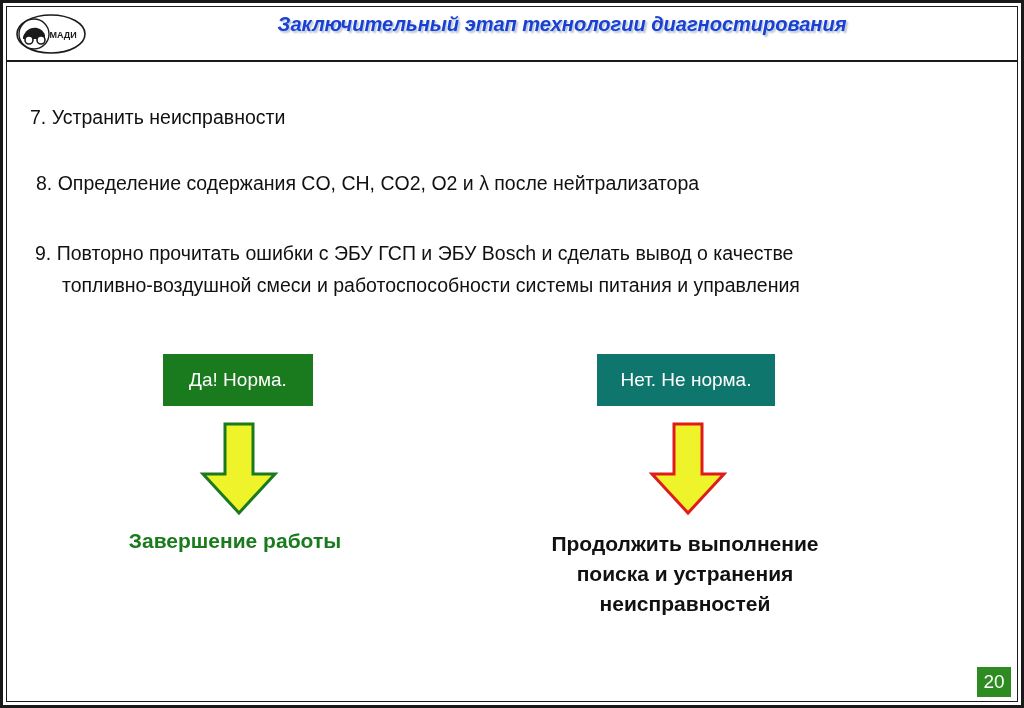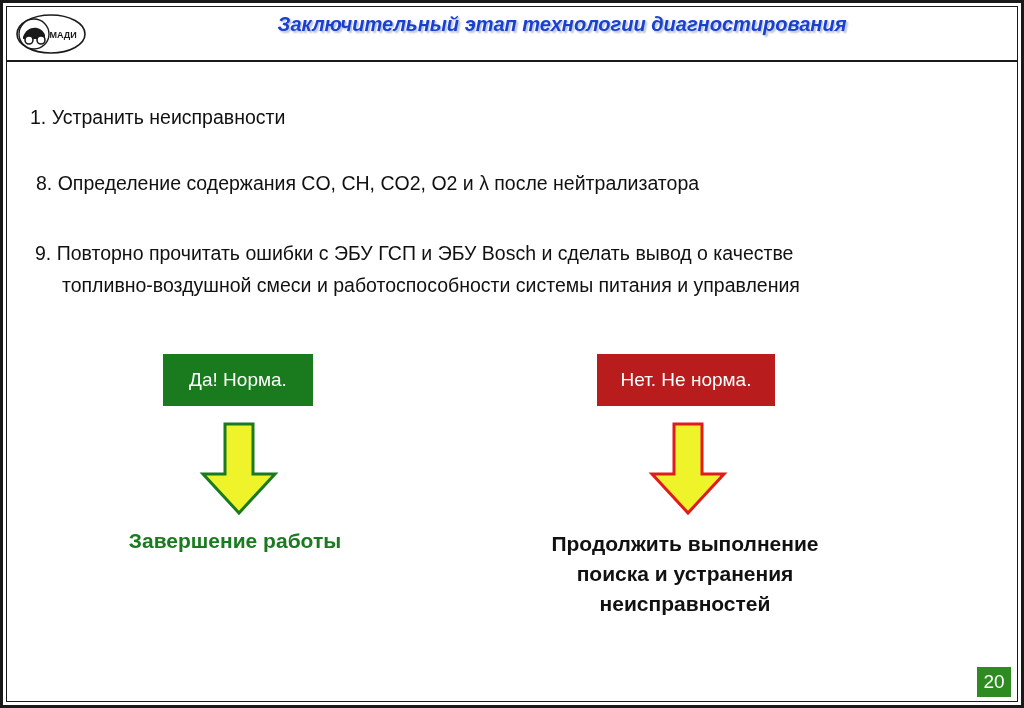--- a/index.html
+++ b/index.html
@@ -107,21 +107,21 @@
     top: 354px;
     width: 150px;
     height: 52px;
     background: #1a7a1e;
   }
   .box-no {
     left: 597px;
     top: 354px;
     width: 178px;
     height: 52px;
-    background: #b91c1c;
+    background: #0f766e;
   }
 
   
   .arrow {
     position: absolute;
   }
   .arrow-green { left: 196px; top: 422px; width: 86px; height: 94px; }
   .arrow-red   { left: 645px; top: 422px; width: 86px; height: 94px; }
 
   
@@ -177,21 +177,21 @@
         <path d="M8 24 C12 12, 26 12, 30 22 L30 26 L8 26 Z" fill="#1a1a1a"></path>
         <circle cx="14" cy="27" r="4" fill="#ffffff" stroke="#1a1a1a" stroke-width="1.6"></circle>
         <circle cx="26" cy="27" r="4" fill="#ffffff" stroke="#1a1a1a" stroke-width="1.6"></circle>
         <text x="48" y="25" font-family="Liberation Sans, sans-serif" font-size="9" font-weight="bold" fill="#1a1a1a" text-anchor="middle">МАДИ</text>
       </svg>
     </div>
     <div class="title">Заключительный этап технологии диагностирования</div>
   </div>
   <div class="header-rule"></div>
 
-  <div class="line line-7">1. Устранить неисправности</div>
+  <div class="line line-7">7. Устранить неисправности</div>
   <div class="line line-8">8. Определение содержания CO, CH, CO2, O2 и λ после нейтрализатора</div>
   <div class="line line-9a">9. Повторно прочитать ошибки с ЭБУ ГСП и ЭБУ Bosch и сделать вывод о качестве</div>
   <div class="line line-9b">топливно-воздушной смеси и работоспособности системы питания и управления</div>
 
   <div class="box box-yes">
     <span>Да! Норма.</span>
   </div>
   <div class="box box-no">
     <span>Нет. Не норма.</span>
   </div>

